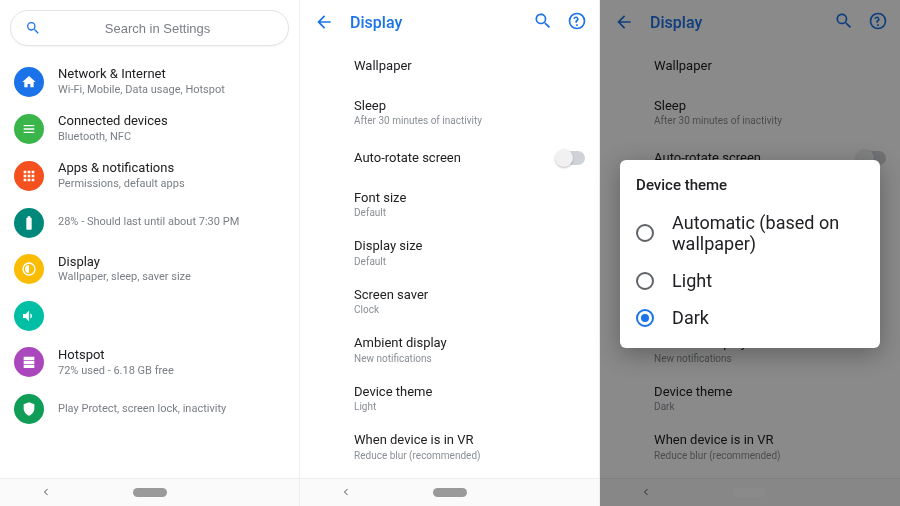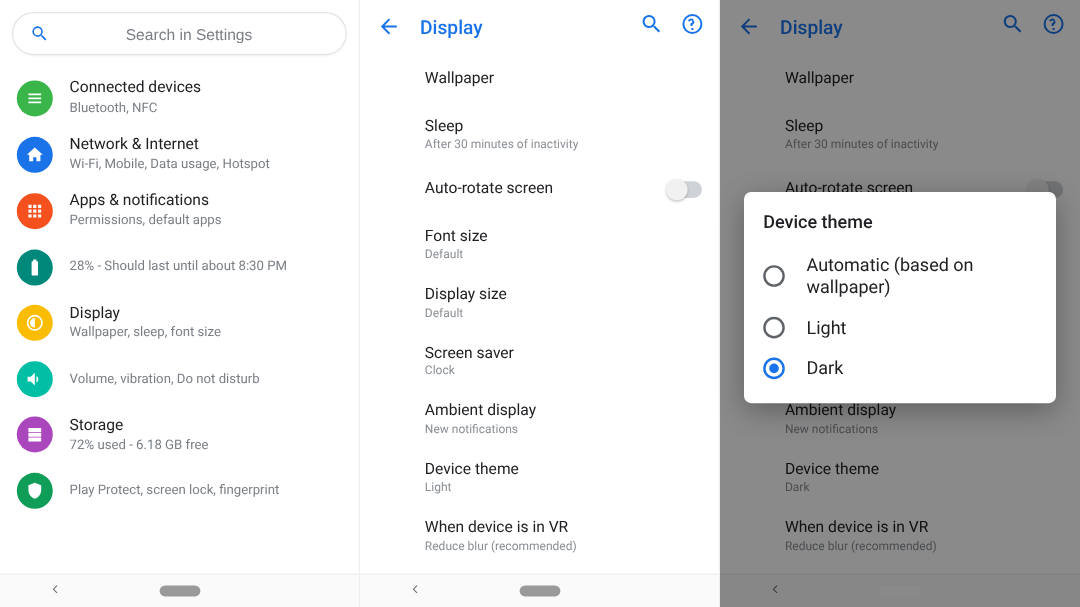--- a/index.html
+++ b/index.html
@@ -113,21 +113,21 @@
   .dialog h3 { font-size: 15px; font-weight: 500; color: #202124; margin-bottom: 10px; }
   .opt { display: flex; align-items: center; padding: 8px 0; }
   .radio {
     width: 18px; height: 18px; border: 2px solid #5f6368; border-radius: 50%;
     margin-right: 18px; flex: none; position: relative;
   }
   .radio.sel { border-color: #1a73e8; }
   .radio.sel::after {
     content: ""; position: absolute; inset: 3px; border-radius: 50%; background: #1a73e8;
   }
-  .opt span { font-size: 15px; color: #202124; }
+  .opt span { font-size: 18px; color: #202124; }
 </style>
 </head>
 <body>
 
 <svg width="0" height="0" style="position:absolute">
   <defs>
     <g id="i-search">
         <path d="M15.5 14h-.8l-.3-.3a6.5 6.5 0 1 0-.7.7l.3.3v.8l5 5 1.5-1.5-5-5zm-6 0a4.5 4.5 0 1 1 0-9 4.5 4.5 0 0 1 0 9z"></path>
       </g>
     <g id="i-back">
@@ -170,102 +170,101 @@
   <div class="search-wrap">
     <div class="search-box">
       <svg viewBox="0 0 24 24">
           <use href="#i-search"></use>
         </svg>
       <input class="search-input" placeholder="Search in Settings" style="">
     </div>
   </div>
   <div class="settings-list" id="settings-list">
       <div class="s-item">
+        <div class="s-ico" style="background:#1a73e8">
+          <svg viewBox="0 0 24 24">
+            <use href="#i-network"></use>
+          </svg>
+        </div>
+        <div class="s-txt">
+          <div class="t1">Network &amp; Internet</div>
+          <div class="t2">Wi-Fi, Mobile, Data usage, Hotspot</div>
+        </div>
+      </div>
+      <div class="s-item">
         <div class="s-ico" style="background:#39b54a">
           <svg viewBox="0 0 24 24">
             <use href="#i-devices"></use>
           </svg>
         </div>
         <div class="s-txt">
           <div class="t1">Connected devices</div>
           <div class="t2">Bluetooth, NFC</div>
         </div>
       </div>
       <div class="s-item">
-        <div class="s-ico" style="background:#1a73e8">
-          <svg viewBox="0 0 24 24">
-            <use href="#i-network"></use>
-          </svg>
-        </div>
-        <div class="s-txt">
-          <div class="t1">Network &amp; Internet</div>
-          <div class="t2">Wi-Fi, Mobile, Data usage, Hotspot</div>
-        </div>
-      </div>
-      <div class="s-item">
         <div class="s-ico" style="background:#f4511e">
           <svg viewBox="0 0 24 24">
             <use href="#i-apps"></use>
           </svg>
         </div>
         <div class="s-txt">
           <div class="t1">Apps &amp; notifications</div>
           <div class="t2">Permissions, default apps</div>
         </div>
       </div>
       <div class="s-item">
         <div class="s-ico" style="background:#00897b">
           <svg viewBox="0 0 24 24">
             <use href="#i-battery"></use>
           </svg>
         </div>
         <div class="s-txt">
-          <div class="t2">28% - Should last until about 8:30 PM</div>
+          <div class="t2">28% - Should last until about 7:30 PM</div>
         </div>
       </div>
       <div class="s-item">
         <div class="s-ico" style="background:#fbbc04">
           <svg viewBox="0 0 24 24">
             <use href="#i-display"></use>
           </svg>
         </div>
         <div class="s-txt">
           <div class="t1">Display</div>
-          <div class="t2">Wallpaper, sleep, font size</div>
+          <div class="t2">Wallpaper, sleep, saver size</div>
         </div>
       </div>
       <div class="s-item">
         <div class="s-ico" style="background:#00bfa5">
           <svg viewBox="0 0 24 24">
             <use href="#i-sound"></use>
           </svg>
         </div>
         <div class="s-txt">
-          <div class="t2">Volume, vibration, Do not disturb</div>
         </div>
       </div>
       <div class="s-item">
         <div class="s-ico" style="background:#ab47bc">
           <svg viewBox="0 0 24 24">
             <use href="#i-storage"></use>
           </svg>
         </div>
         <div class="s-txt">
-          <div class="t1">Storage</div>
+          <div class="t1">Hotspot</div>
           <div class="t2">72% used - 6.18 GB free</div>
         </div>
       </div>
       <div class="s-item">
         <div class="s-ico" style="background:#0f9d58">
           <svg viewBox="0 0 24 24">
             <use href="#i-security"></use>
           </svg>
         </div>
         <div class="s-txt">
-          <div class="t2">Play Protect, screen lock, fingerprint</div>
+          <div class="t2">Play Protect, screen lock, inactivity</div>
         </div>
       </div>
     </div>
   <div class="navbar">
     <div class="nav-back"><svg viewBox="0 0 24 24">
           <use href="#i-navback"></use>
         </svg></div>
     <div class="nav-pill"></div>
     <div class="nav-spacer"></div>
   </div>

